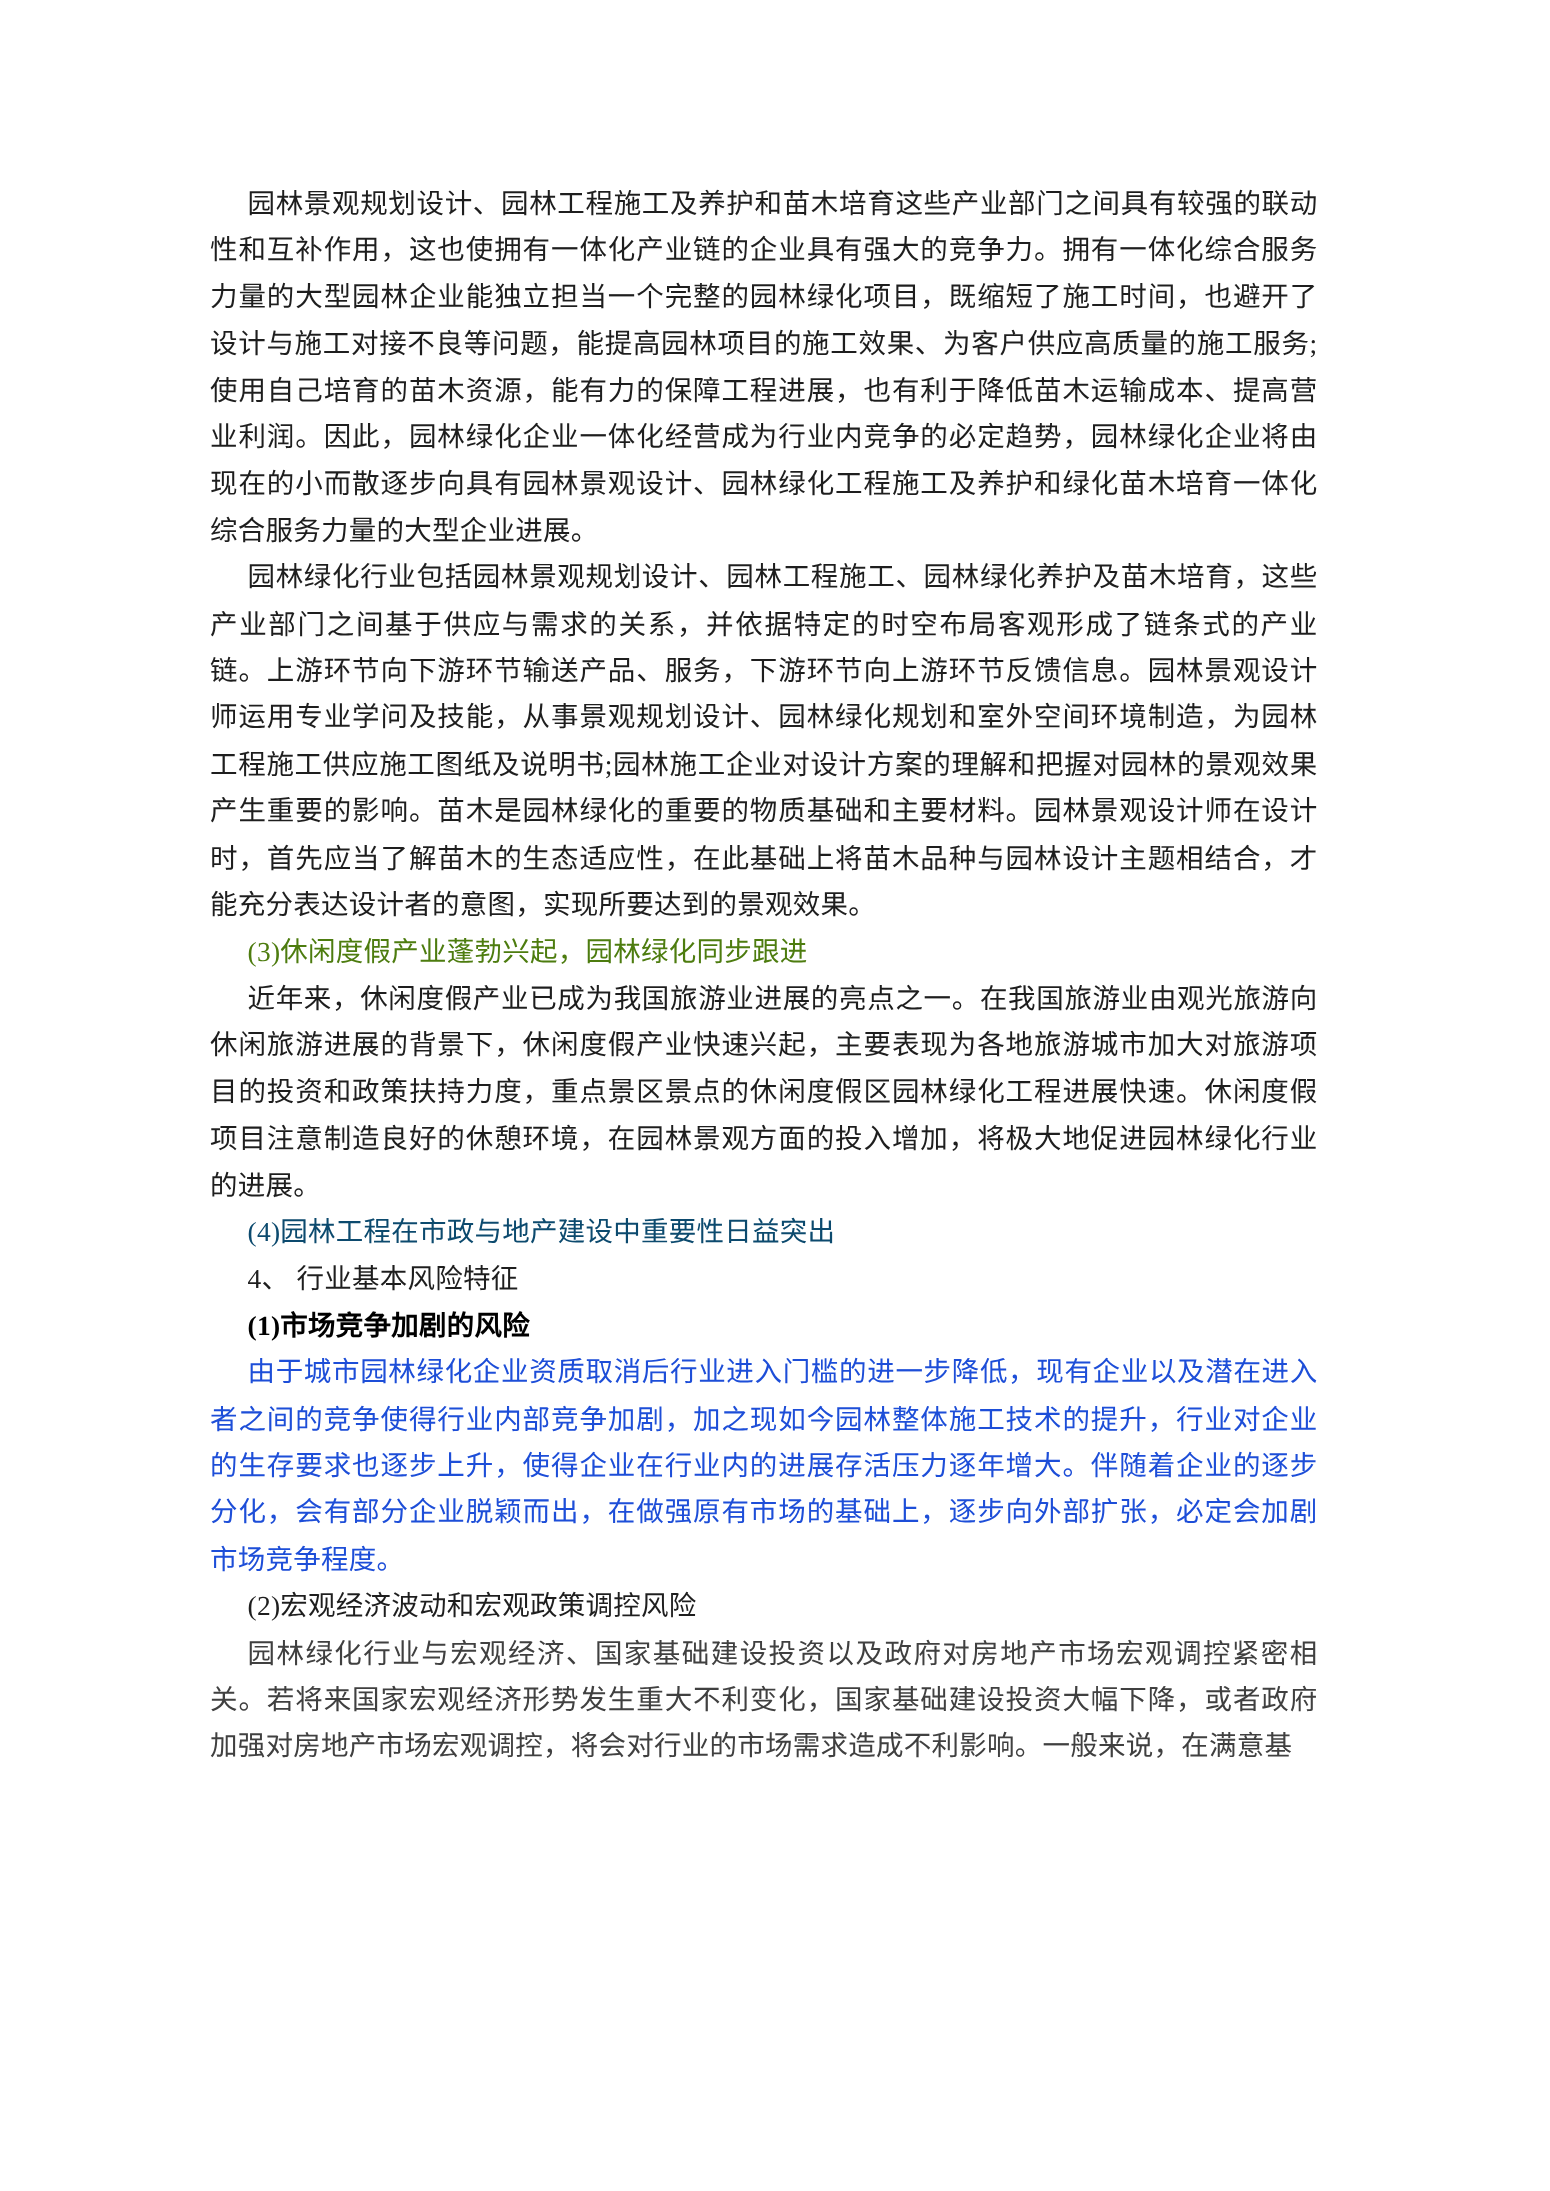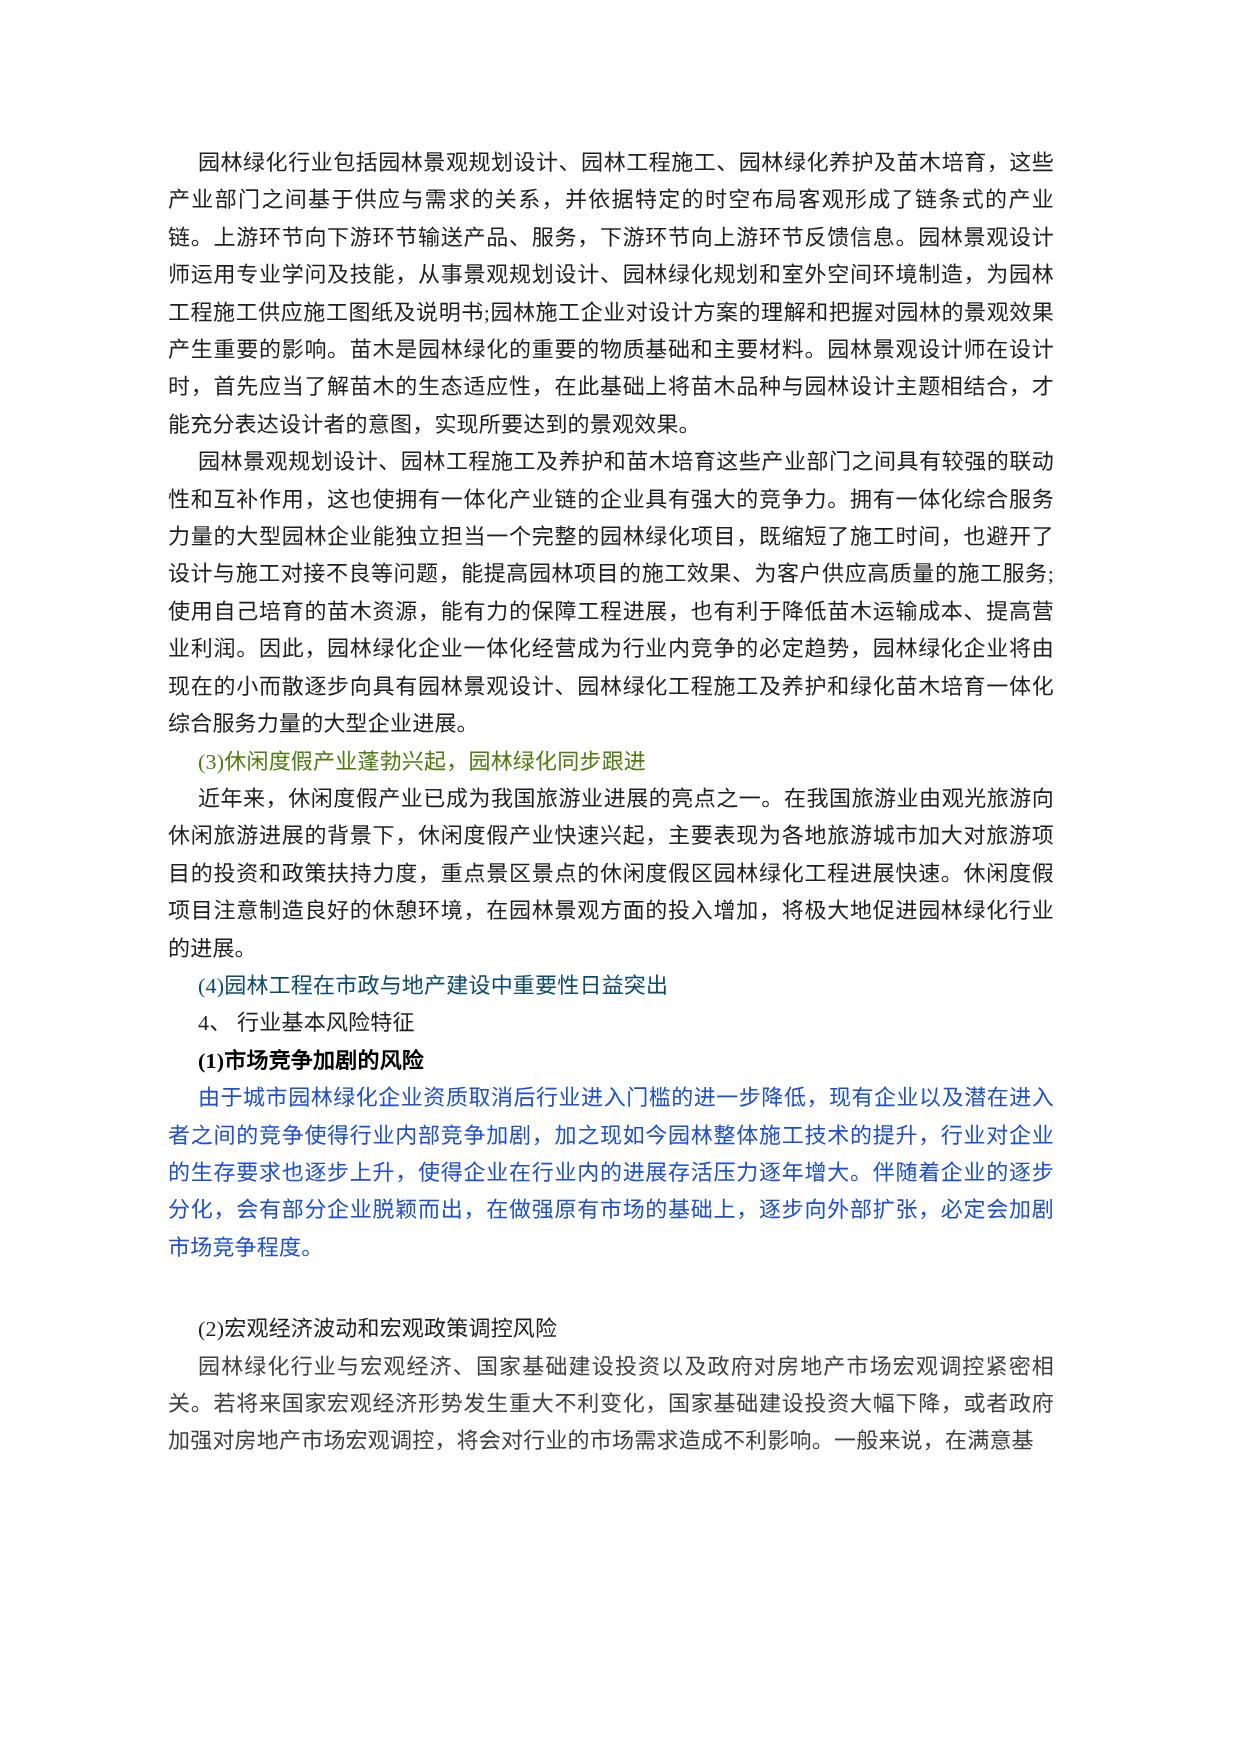--- a/index.html
+++ b/index.html
@@ -38,24 +38,24 @@
     word-break: break-all;
     letter-spacing: 0.2px;
   }
 </style>
 </head>
 <body style="background: rgb(255, 255, 255);">
 
 <div class="page">
   <main class="doc-body">
 
-  <p style="color: rgb(30, 30, 30);">园林绿化行业包括园林景观规划设计、园林工程施工、园林绿化养护及苗木培育，这些产业部门之间基于供应与需求的关系，并依据特定的时空布局客观形成了链条式的产业链。上游环节向下游环节输送产品、服务，下游环节向上游环节反馈信息。园林景观设计师运用专业学问及技能，从事景观规划设计、园林绿化规划和室外空间环境制造，为园林工程施工供应施工图纸及说明书;园林施工企业对设计方案的理解和把握对园林的景观效果产生重要的影响。苗木是园林绿化的重要的物质基础和主要材料。园林景观设计师在设计时，首先应当了解苗木的生态适应性，在此基础上将苗木品种与园林设计主题相结合，才能充分表达设计者的意图，实现所要达到的景观效果。</p>
-      <p style="color: rgb(30, 30, 30);">园林景观规划设计、园林工程施工及养护和苗木培育这些产业部门之间具有较强的联动性和互补作用，这也使拥有一体化产业链的企业具有强大的竞争力。拥有一体化综合服务力量的大型园林企业能独立担当一个完整的园林绿化项目，既缩短了施工时间，也避开了设计与施工对接不良等问题，能提高园林项目的施工效果、为客户供应高质量的施工服务;使用自己培育的苗木资源，能有力的保障工程进展，也有利于降低苗木运输成本、提高营业利润。因此，园林绿化企业一体化经营成为行业内竞争的必定趋势，园林绿化企业将由现在的小而散逐步向具有园林景观设计、园林绿化工程施工及养护和绿化苗木培育一体化综合服务力量的大型企业进展。</p>
+  <p style="color: rgb(30, 30, 30);">园林景观规划设计、园林工程施工及养护和苗木培育这些产业部门之间具有较强的联动性和互补作用，这也使拥有一体化产业链的企业具有强大的竞争力。拥有一体化综合服务力量的大型园林企业能独立担当一个完整的园林绿化项目，既缩短了施工时间，也避开了设计与施工对接不良等问题，能提高园林项目的施工效果、为客户供应高质量的施工服务;使用自己培育的苗木资源，能有力的保障工程进展，也有利于降低苗木运输成本、提高营业利润。因此，园林绿化企业一体化经营成为行业内竞争的必定趋势，园林绿化企业将由现在的小而散逐步向具有园林景观设计、园林绿化工程施工及养护和绿化苗木培育一体化综合服务力量的大型企业进展。</p>
+      <p style="color: rgb(30, 30, 30);">园林绿化行业包括园林景观规划设计、园林工程施工、园林绿化养护及苗木培育，这些产业部门之间基于供应与需求的关系，并依据特定的时空布局客观形成了链条式的产业链。上游环节向下游环节输送产品、服务，下游环节向上游环节反馈信息。园林景观设计师运用专业学问及技能，从事景观规划设计、园林绿化规划和室外空间环境制造，为园林工程施工供应施工图纸及说明书;园林施工企业对设计方案的理解和把握对园林的景观效果产生重要的影响。苗木是园林绿化的重要的物质基础和主要材料。园林景观设计师在设计时，首先应当了解苗木的生态适应性，在此基础上将苗木品种与园林设计主题相结合，才能充分表达设计者的意图，实现所要达到的景观效果。</p>
       <p style="color: #4d7c0f;">(3)休闲度假产业蓬勃兴起，园林绿化同步跟进</p>
       <p style="color: rgb(30, 30, 30);">近年来，休闲度假产业已成为我国旅游业进展的亮点之一。在我国旅游业由观光旅游向休闲旅游进展的背景下，休闲度假产业快速兴起，主要表现为各地旅游城市加大对旅游项目的投资和政策扶持力度，重点景区景点的休闲度假区园林绿化工程进展快速。休闲度假项目注意制造良好的休憩环境，在园林景观方面的投入增加，将极大地促进园林绿化行业的进展。</p>
       <p style="color: #0c4a6e;">(4)园林工程在市政与地产建设中重要性日益突出</p>
       <p style="color: rgb(30, 30, 30);">4、 行业基本风险特征</p>
       <p style="color: #000000; font-weight: bold;">(1)市场竞争加剧的风险</p>
       <p style="color: #1d4ed8;">由于城市园林绿化企业资质取消后行业进入门槛的进一步降低，现有企业以及潜在进入者之间的竞争使得行业内部竞争加剧，加之现如今园林整体施工技术的提升，行业对企业的生存要求也逐步上升，使得企业在行业内的进展存活压力逐年增大。伴随着企业的逐步分化，会有部分企业脱颖而出，在做强原有市场的基础上，逐步向外部扩张，必定会加剧市场竞争程度。</p>
-      <p style="color: rgb(30, 30, 30); margin-top: 44px;">(2)宏观经济波动和宏观政策调控风险</p>
+      <p style="color: rgb(30, 30, 30);">(2)宏观经济波动和宏观政策调控风险</p>
       <p style="color: #404040;">园林绿化行业与宏观经济、国家基础建设投资以及政府对房地产市场宏观调控紧密相关。若将来国家宏观经济形势发生重大不利变化，国家基础建设投资大幅下降，或者政府加强对房地产市场宏观调控，将会对行业的市场需求造成不利影响。一般来说，在满意基</p>
     </main>
 </div>
 
 </body></html>

